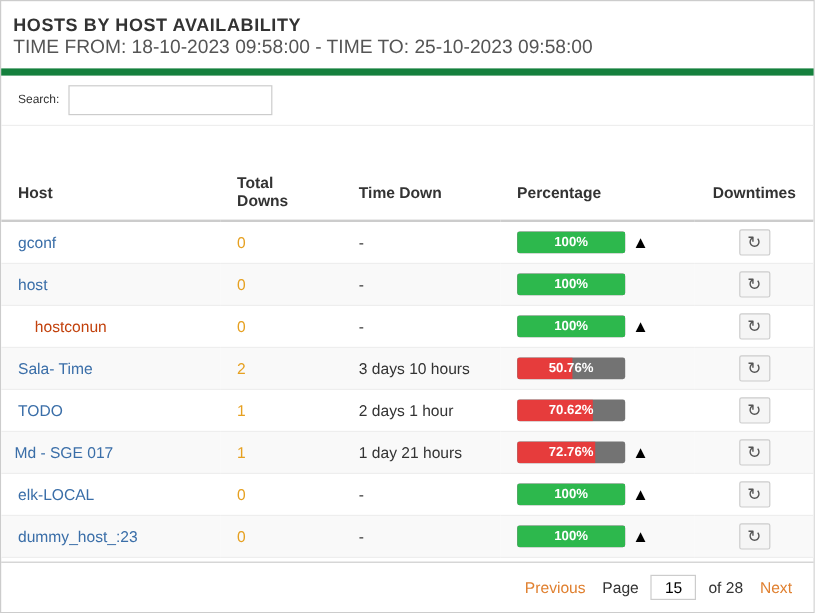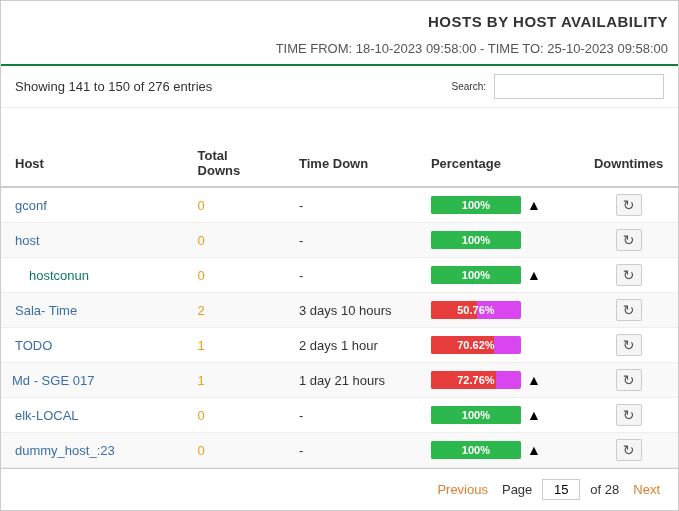--- a/index.html
+++ b/index.html
@@ -12,34 +12,34 @@
       min-height: 511px;
     }
     .page-container {
       width: 679px;
       min-height: 511px;
       border: 1px solid #ccc;
       display: flex;
       flex-direction: column;
     }
     .header {
-      text-align: right;
+      text-align: left;
       padding: 12px 10px 8px;
-      border-bottom: 2px solid #15803d;
+      border-bottom: 6px solid #15803d;
     }
     .header-title {
       font-size: 15px;
       font-weight: bold;
       color: #333;
       letter-spacing: 0.5px;
     }
     .header-subtitle {
-      font-size: 13px;
+      font-size: 16px;
       color: #555;
-      margin-top: 11px;
+      margin-top: 1px;
     }
     .toolbar {
       display: flex;
       align-items: center;
       justify-content: space-between;
       padding: 8px 14px;
       border-bottom: 1px solid #eee;
     }
     .showing-text {
       font-size: 13px;
@@ -105,21 +105,21 @@
     td.col-timedown { color: #333; }
 
     .pct-container {
       display: flex;
       align-items: center;
       gap: 6px;
     }
     .pct-bar-wrap {
       width: 90px;
       height: 18px;
-      background: #d946ef;
+      background: #737373;
       border-radius: 2px;
       overflow: hidden;
       position: relative;
       display: flex;
       align-items: center;
       padding-left: 44px;
     }
     .pct-bar-fill {
       height: 100%;
       display: flex;
@@ -204,21 +204,20 @@
 <body>
 
 <div class="page-container">
 
   <div class="header">
     <div class="header-title">HOSTS BY HOST AVAILABILITY</div>
     <div class="header-subtitle">TIME FROM: 18-10-2023 09:58:00 - TIME TO: 25-10-2023 09:58:00</div>
   </div>
 
   <div class="toolbar">
-    <span class="showing-text">Showing 141 to 150 of 276 entries</span>
     <div class="search-container">
       <label class="search-label">Search:</label>
       <input class="search-input" type="text" style="">
     </div>
   </div>
 
   <div class="table-container">
     <table>
       <thead>
         <tr>
@@ -253,21 +252,21 @@
               <div class="pct-container">
                 <div class="pct-bar-wrap">
                   <div class="pct-bar-fill" style="width: 100%; background: rgb(45, 184, 77);"></div>
                   <span class="pct-text">100%</span>
                 </div>
               </div>
             </td>
             <td class="col-dt"><button class="action-btn" title="History">↻</button></td>
           </tr>
           <tr>
-            <td class="col-host" style="color: #0f766e; padding-left: 28px;">hostconun</td>
+            <td class="col-host" style="color: #c2410c; padding-left: 28px;">hostconun</td>
             <td class="col-downs" style="color: rgb(230, 160, 32);">0</td>
             <td class="col-timedown">-</td>
             <td class="col-pct">
               <div class="pct-container">
                 <div class="pct-bar-wrap">
                   <div class="pct-bar-fill" style="width: 100%; background: rgb(45, 184, 77);"></div>
                   <span class="pct-text">100%</span>
                 </div>
                 <span class="warn-icon"></span>
               </div>

